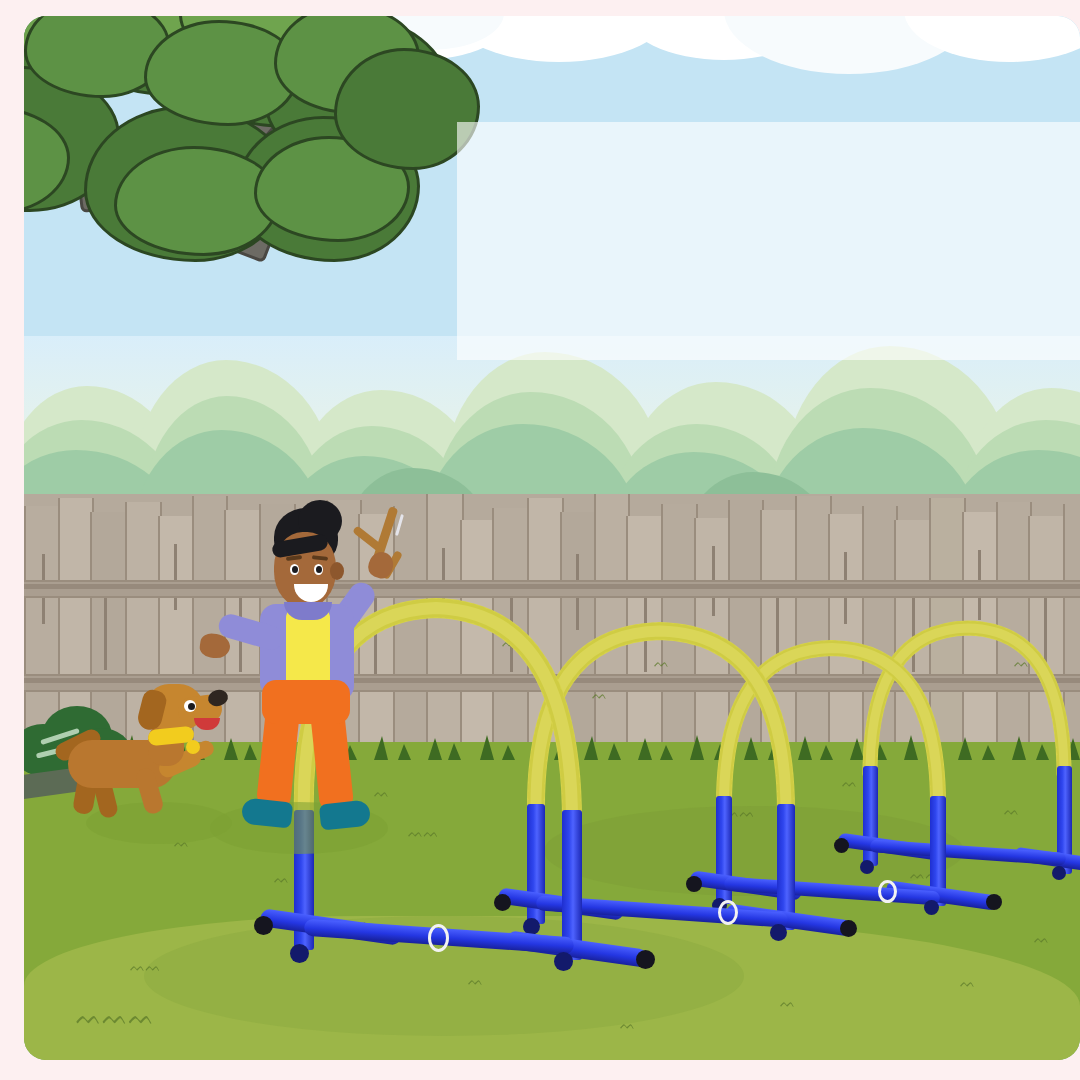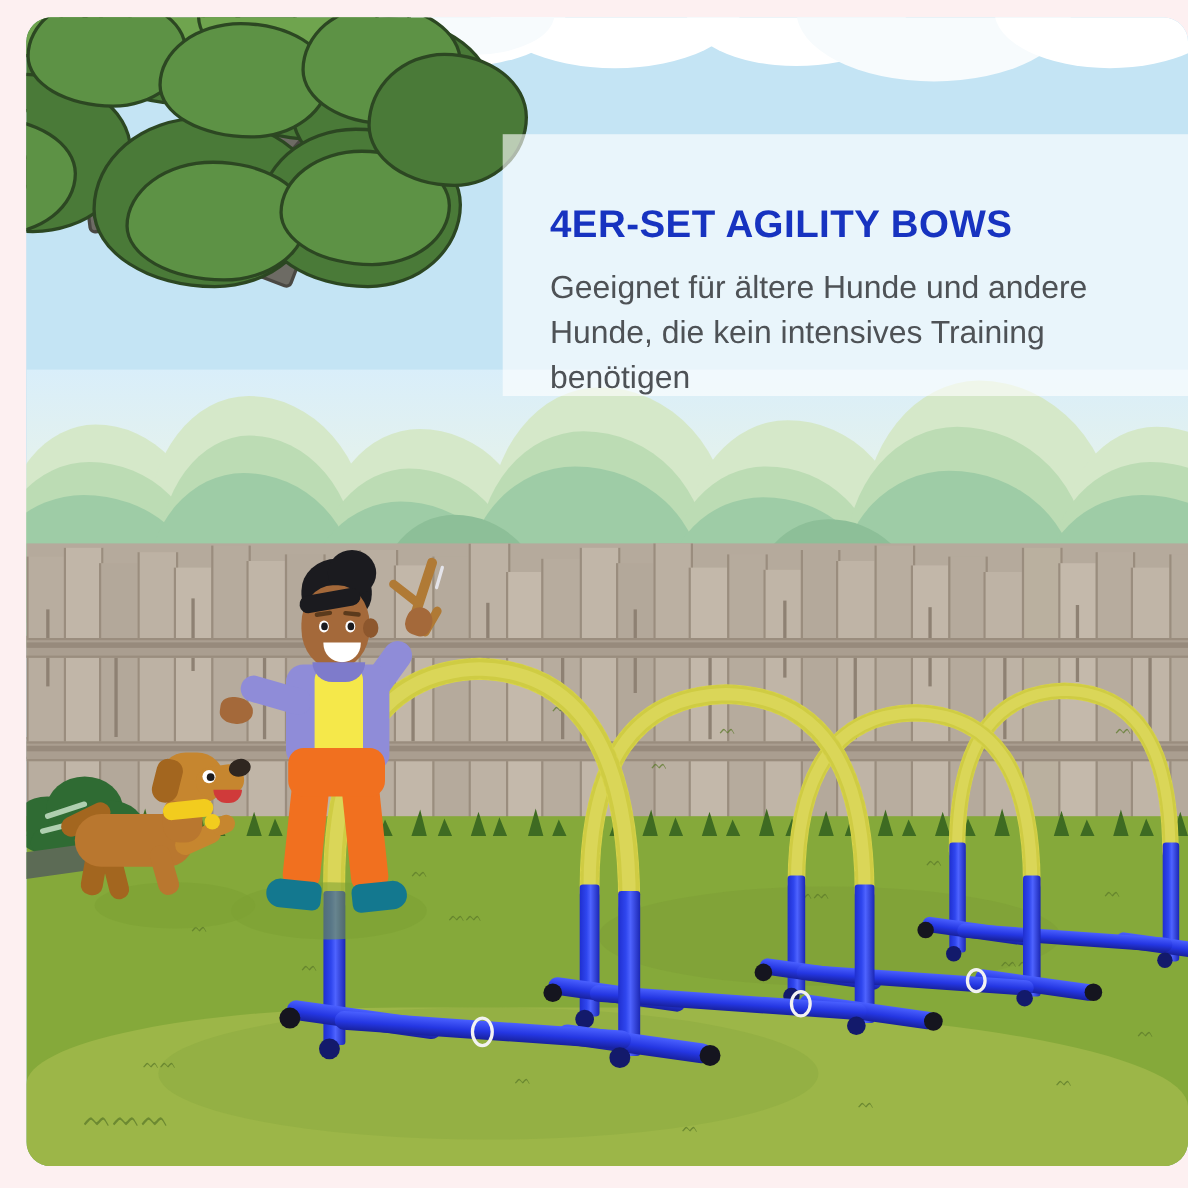--- a/index.html
+++ b/index.html
@@ -442,17 +442,15 @@
       <div class="d fur-d" style="left:78px;top:2px;width:24px;height:40px;border-radius:12px 12px 14px 14px;transform:rotate(14deg);"></div>
       <div class="d" style="left:122px;top:12px;width:12px;height:12px;background:#ffffff;border-radius:50%;"></div>
       <div class="d" style="left:126px;top:15px;width:7px;height:7px;background:#1b1b1f;border-radius:50%;"></div>
       <div class="d" style="left:132px;top:30px;width:26px;height:12px;background:#d03a3a;border-radius:0 0 12px 12px;"></div>
 
       <div class="d" style="left:86px;top:40px;width:46px;height:16px;background:#f2cc1e;border-radius:8px;transform:rotate(-6deg);"></div>
       <div class="d" style="left:124px;top:52px;width:14px;height:14px;background:#f2cc1e;border-radius:50%;"></div>
     </div>
 
     <div class="panel"></div>
-    <div class="title">4ER-SET AGILITY BOWS</div>
-    <div class="subtitle">Geeignet für ältere Hunde und andere Hunde, die kein intensives Training benötigen</div>
 
   </div>
 </div>
 
 </body></html>

